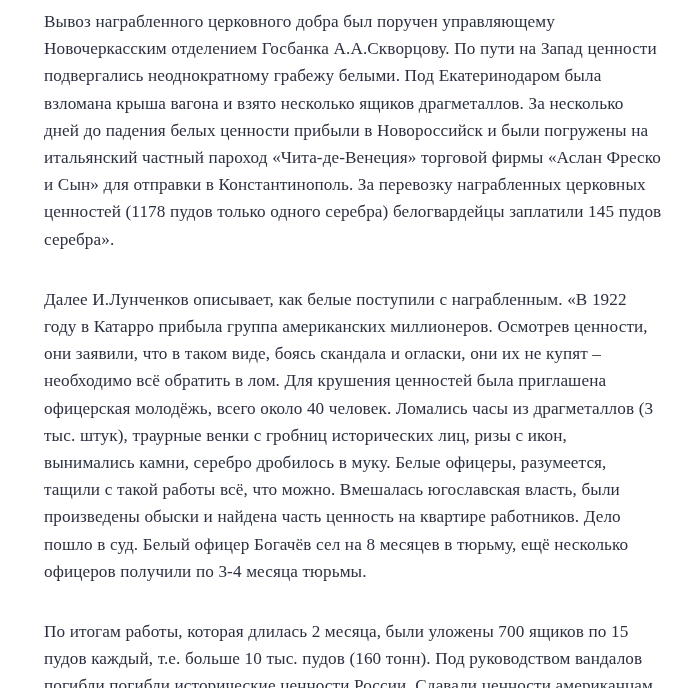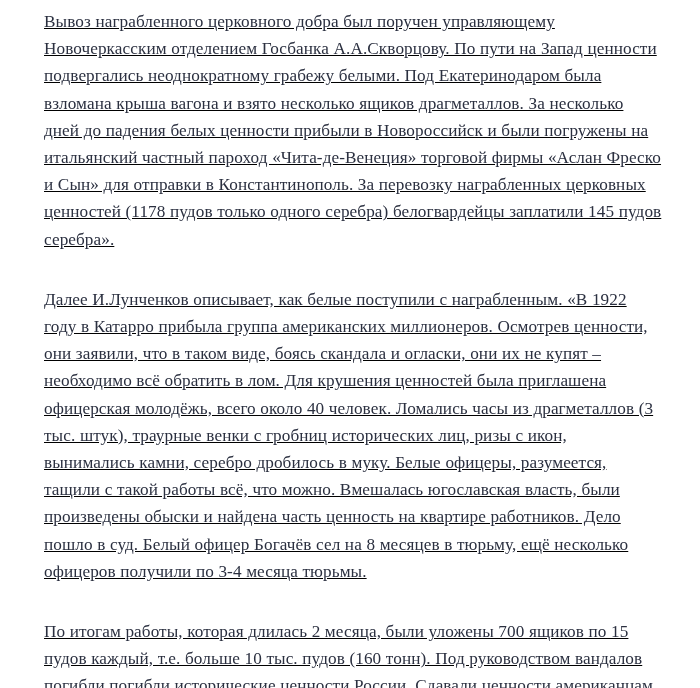--- a/index.html
+++ b/index.html
@@ -12,21 +12,20 @@
     height: 688px;
     overflow: hidden;
     font-family: "Liberation Serif", "DejaVu Serif", serif;
   }
   #article {
     box-sizing: border-box;
     width: 700px;
     height: 688px;
     padding: 8px 38px 0 44px;
     background: #ffffff;
-    text-decoration: underline;
   }
   .para {
     margin: 0 0 33px 0;
     font-size: 17.2px;
     line-height: 27.2px;
     color: #2b3040;
     text-align: left;
     letter-spacing: 0.005em;
     word-spacing: 0.01em;
     -webkit-font-smoothing: antialiased;

